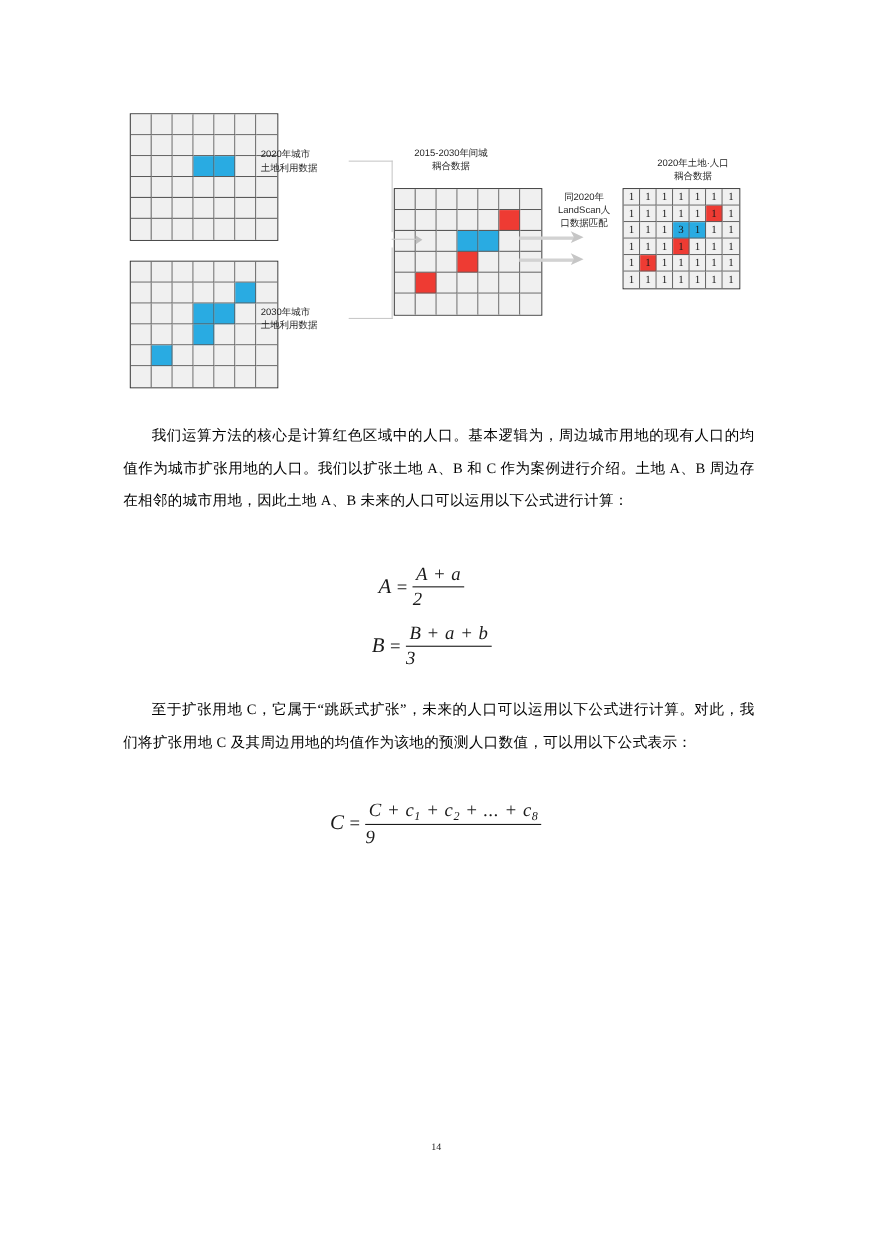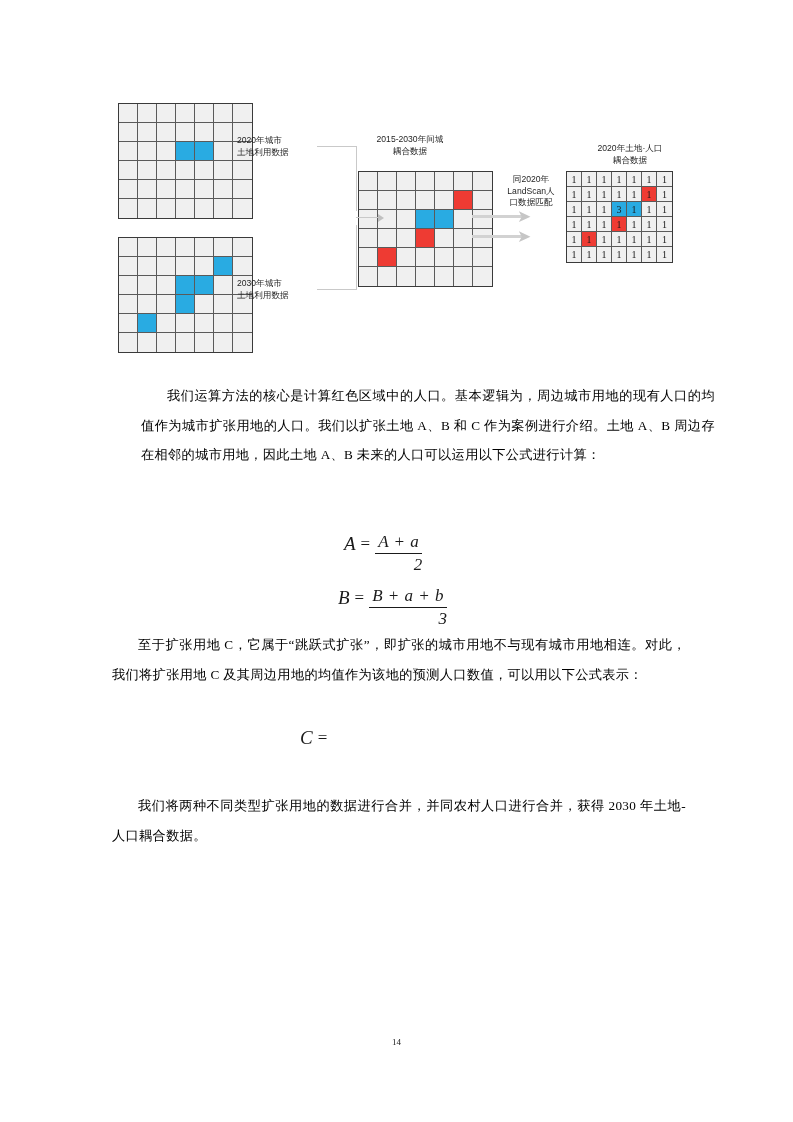--- a/index.html
+++ b/index.html
@@ -108,21 +108,21 @@
     width: 574px;
     font-family: "Liberation Serif", serif;
     font-size: 13.2px;
     line-height: 29.5px;
     text-align: justify;
     text-justify: inter-ideograph;
     text-indent: 26px;
     color: #000;
     letter-spacing: 0.35px;
   }
-  .p1 { top: 381px; margin-left: 29px; }
+  .p1 { top: 381px; }
   .p2 { top: 630px; }
   .p3 { top: 791px; }
 
   
   .formula {
     position: absolute;
     font-family: "Liberation Serif", serif;
     color: #1a1a1a;
     white-space: nowrap;
   }
@@ -132,23 +132,22 @@
     font-size: 19px;
     padding-right: 5px;
   }
   .eq {
     font-size: 17px;
     padding-right: 5px;
   }
   .frac {
     display: inline-flex;
     flex-direction: column;
-    align-items: flex-end;
+    align-items: flex-start;
     vertical-align: middle;
-    margin-top: 20px;
   }
   .num {
     font-style: italic;
     font-size: 17px;
     padding: 0 3px 1px 3px;
     letter-spacing: 0.5px;
   }
   .bar {
     width: 100%;
     height: 1px;
@@ -404,22 +403,21 @@
       <div class="cell last-row">1</div>
       <div class="cell last-row">1</div>
       <div class="cell last-row">1</div>
       <div class="cell last-row">1</div>
       <div class="cell last-row">1</div>
       <div class="cell last-col last-row">1</div>
     </div>
 
 
   <div class="para p1">我们运算方法的核心是计算红色区域中的人口。基本逻辑为，周边城市用地的现有人口的均值作为城市扩张用地的人口。我们以扩张土地 A、B 和 C 作为案例进行介绍。土地 A、B 周边存在相邻的城市用地，因此土地 A、B 未来的人口可以运用以下公式进行计算：</div>
-  <div class="para p2">至于扩张用地 C，它属于“跳跃式扩张”，即扩张的城市用地不与现有城市用地相连。对此，我们将扩张用地 C 及其周边用地的均值作为该地的预测人口数值，可以用以下公式表示：</div>
-  <div class="para p3">我们将两种不同类型扩张用地的数据进行合并，并同农村人口进行合并，获得 2030 年土地-人口耦合数据。</div>
+  <div class="para p2">至于扩张用地 C，它属于“跳跃式扩张”，未来的人口可以运用以下公式进行计算。对此，我们将扩张用地 C 及其周边用地的均值作为该地的预测人口数值，可以用以下公式表示：</div>
 
   <div class="formula fA">
     <span class="fml-row">
       <span class="lhs">A</span>
       <span class="eq">=</span>
       <span class="frac">
         <span class="num">A + a</span>
         <span class="bar"></span>
         <span class="den">2</span>
       </span>
@@ -435,18 +433,23 @@
         <span class="bar"></span>
         <span class="den">3</span>
       </span>
     </span>
   </div>
 
   <div class="formula fC">
     <span class="fml-row">
       <span class="lhs">C</span>
       <span class="eq">=</span>
+      <span class="frac">
+        <span class="num"><span>C + c</span><span class="sub">1</span><span> + c</span><span class="sub">2</span><span> + ... + c</span><span class="sub">8</span></span>
+        <span class="bar"></span>
+        <span class="den">9</span>
+      </span>
     </span>
   </div>
 
   <div class="pagenum">14</div>
 
 </div>
 
 </body></html>

